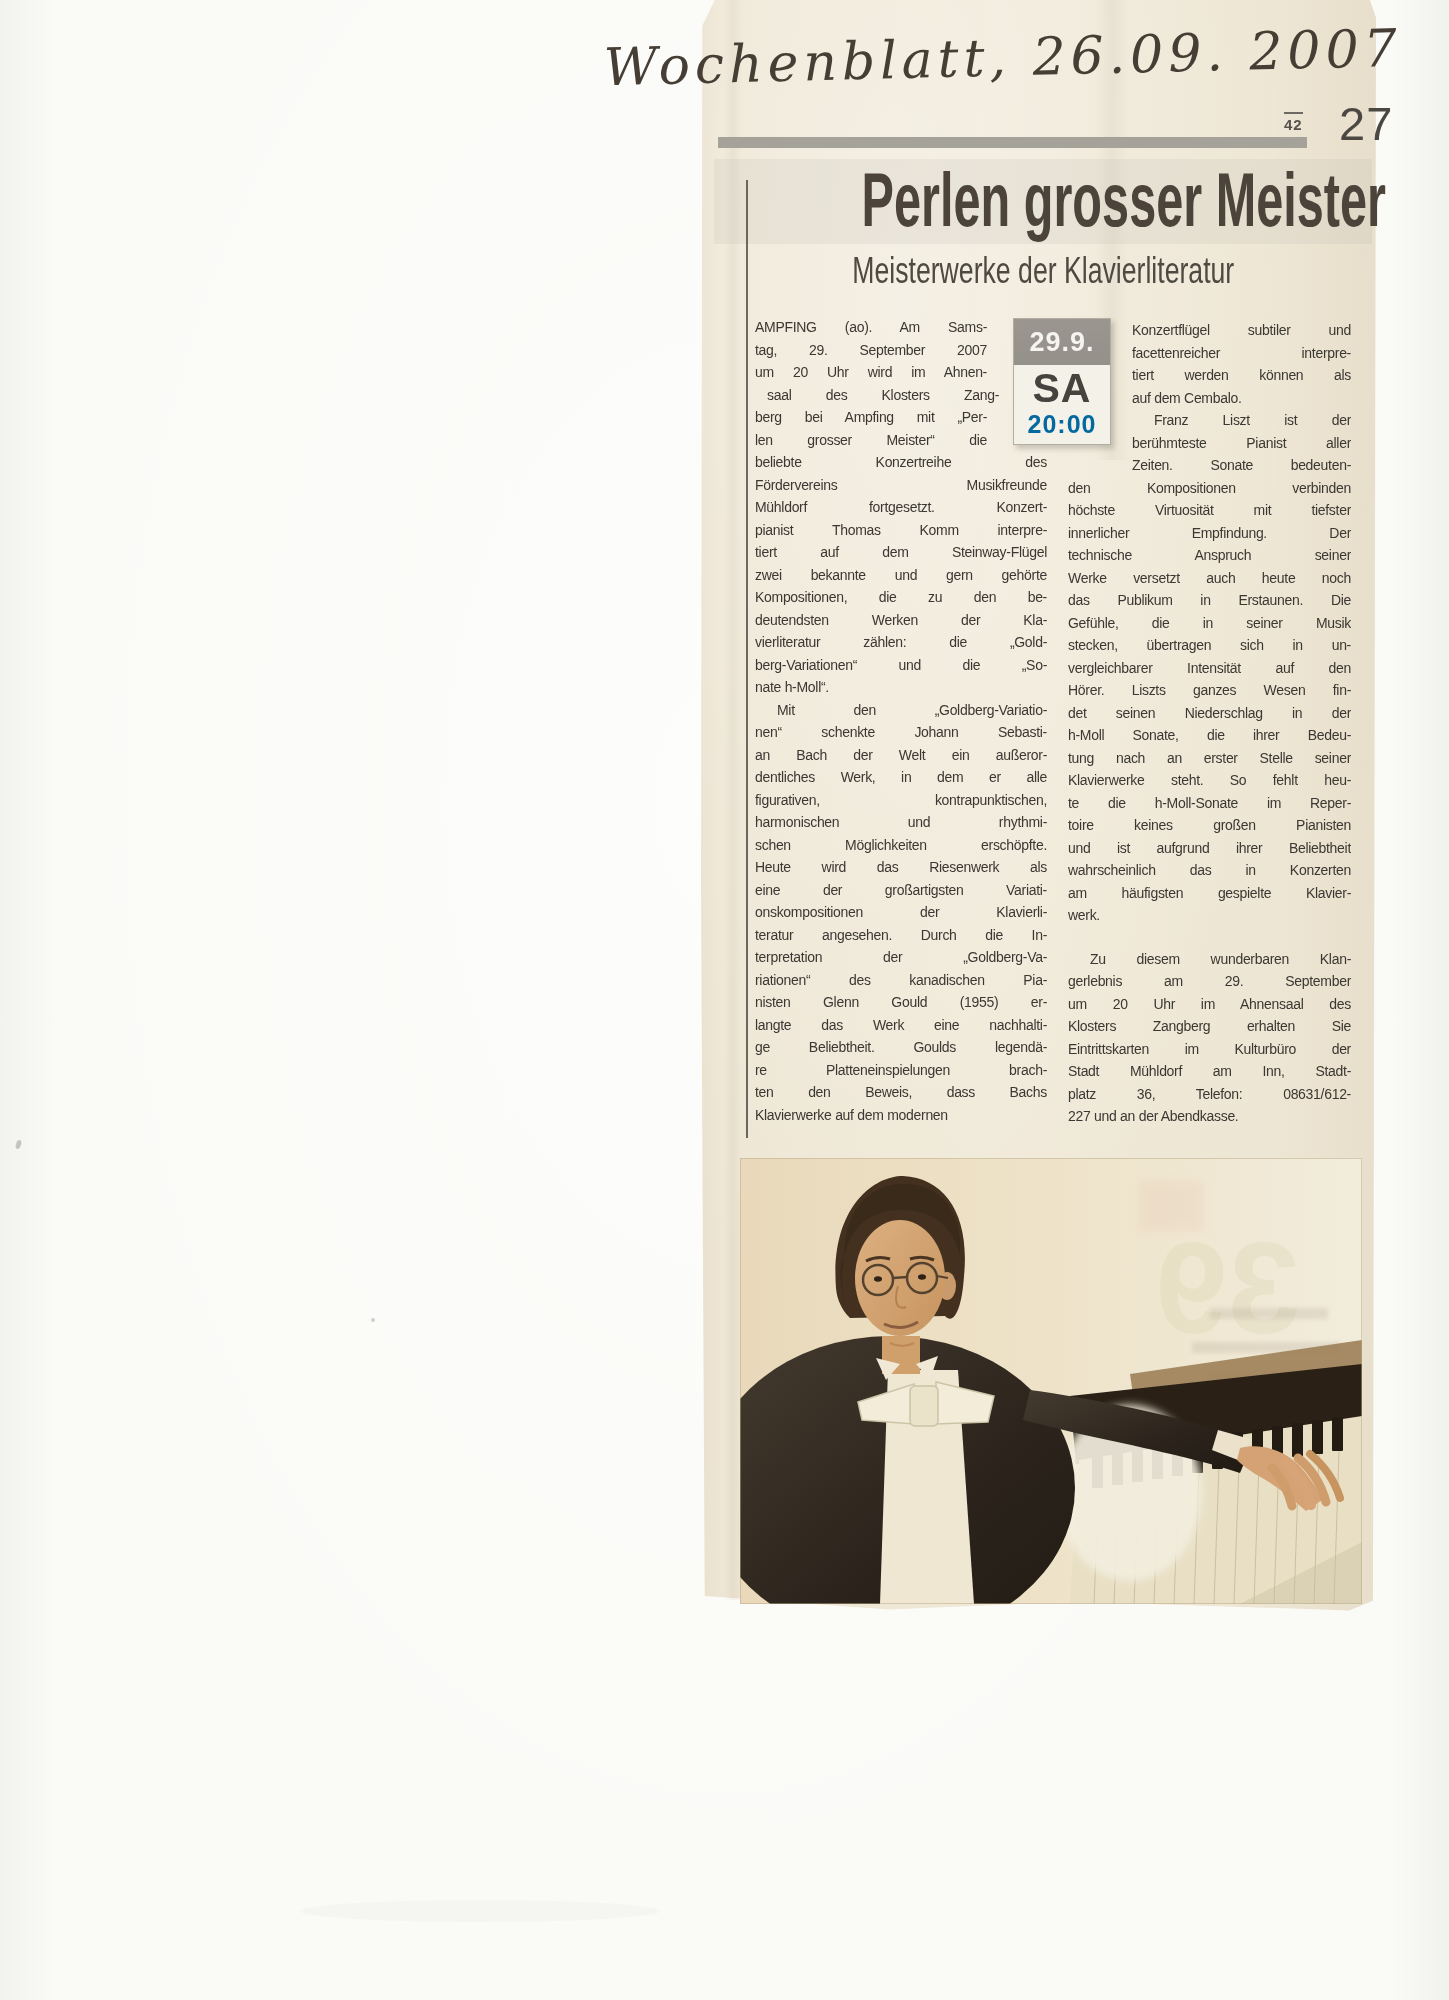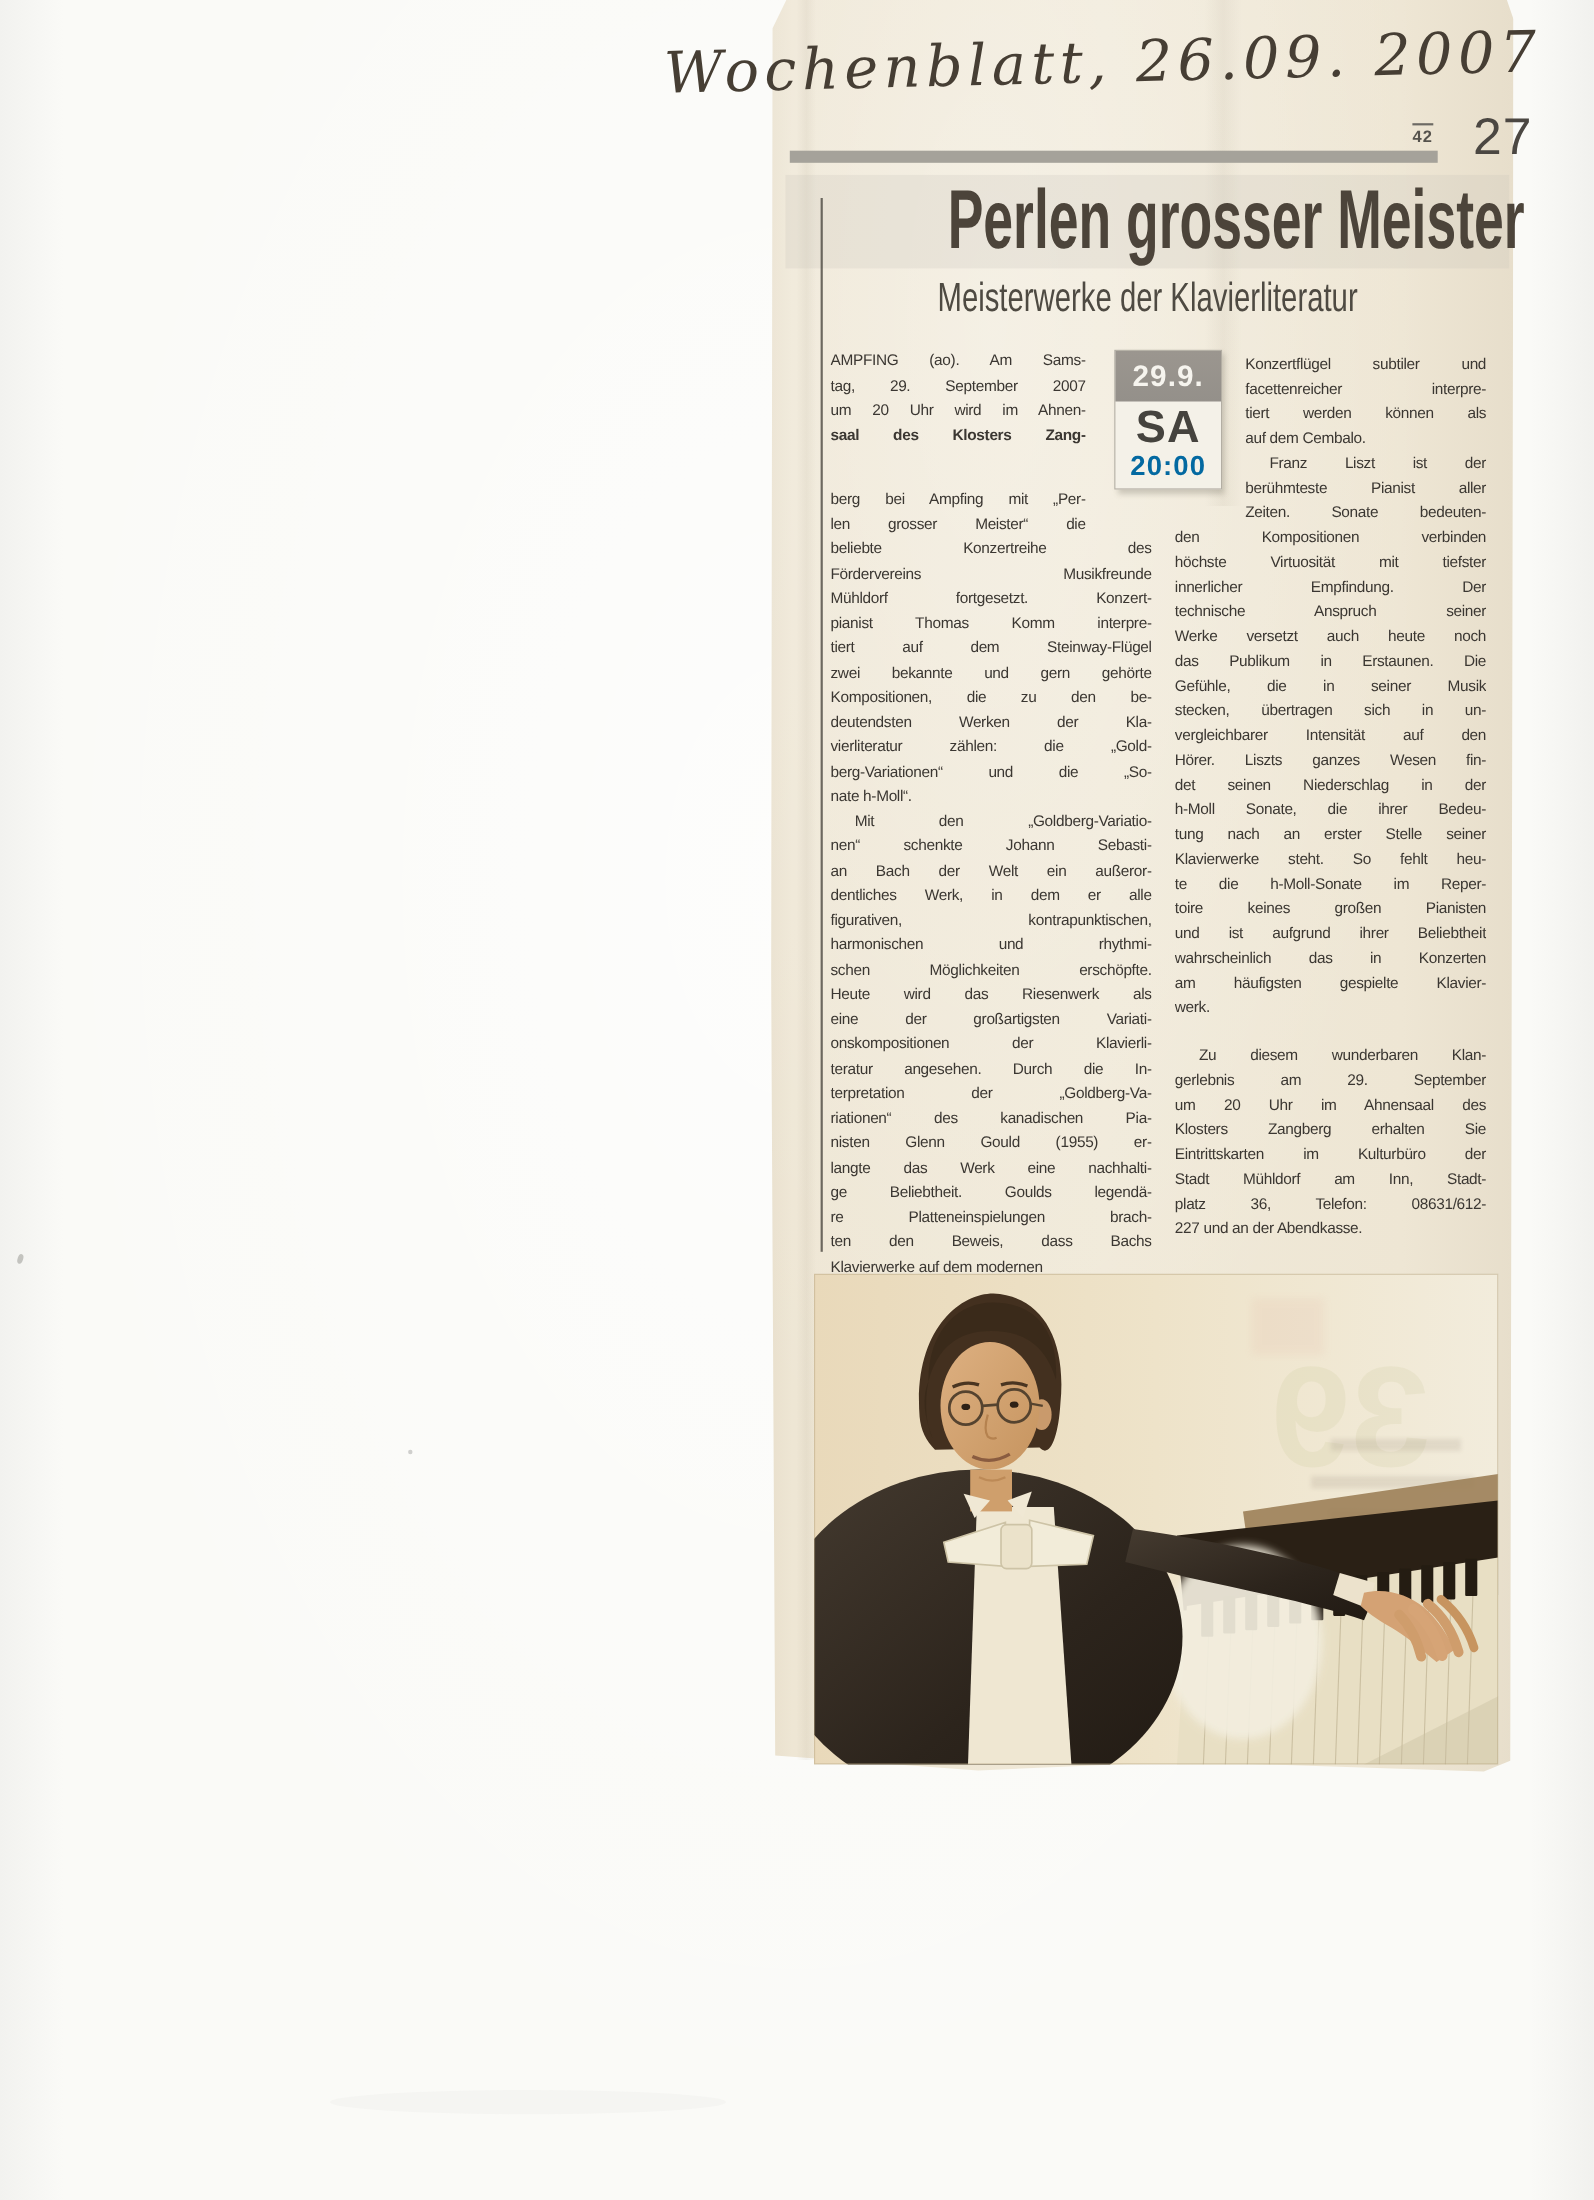--- a/index.html
+++ b/index.html
@@ -88,22 +88,22 @@
   <div id="headline-band"></div>
   <div id="headline"><span>Perlen grosser Meister</span></div>
   <div id="subheadline"><span>Meisterwerke der Klavierliteratur</span></div>
   <div id="col-rule"></div>
 
   <div id="col-left" class="col">
       <div>
         <div class="line just" style="width: 232px; margin-left: 0px;">AMPFING (ao). Am Sams-</div>
         <div class="line just" style="width: 232px; margin-left: 0px;">tag, 29. September 2007</div>
         <div class="line just" style="width: 232px; margin-left: 0px;">um 20 Uhr wird im Ahnen-</div>
-        <div class="line just" style="width: 232px; margin-left: 0px; font-weight: bold;">saal des Klosters Zang-</div>
-        <div class="line just" style="width: 232px; margin-left: 0px; margin-top: 36px;">berg bei Ampfing mit „Per-</div>
+        <div class="line just" style="width: 232px; margin-left: 12px;">saal des Klosters Zang-</div>
+        <div class="line just" style="width: 232px; margin-left: 0px;">berg bei Ampfing mit „Per-</div>
         <div class="line just" style="width: 232px; margin-left: 0px;">len grosser Meister“ die</div>
         <div class="line just">beliebte Konzertreihe des</div>
         <div class="line just">Fördervereins Musikfreunde</div>
         <div class="line just">Mühldorf fortgesetzt. Konzert-</div>
         <div class="line just">pianist Thomas Komm interpre-</div>
         <div class="line just">tiert auf dem Steinway-Flügel</div>
         <div class="line just">zwei bekannte und gern gehörte</div>
         <div class="line just">Kompositionen, die zu den be-</div>
         <div class="line just">deutendsten Werken der Kla-</div>
         <div class="line just">vierliteratur zählen: die „Gold-</div>

